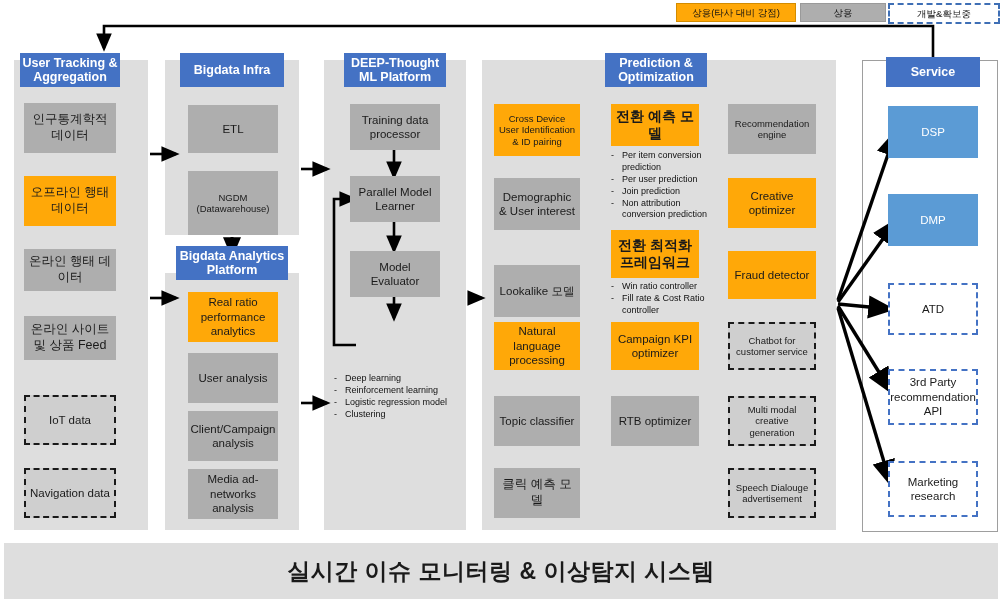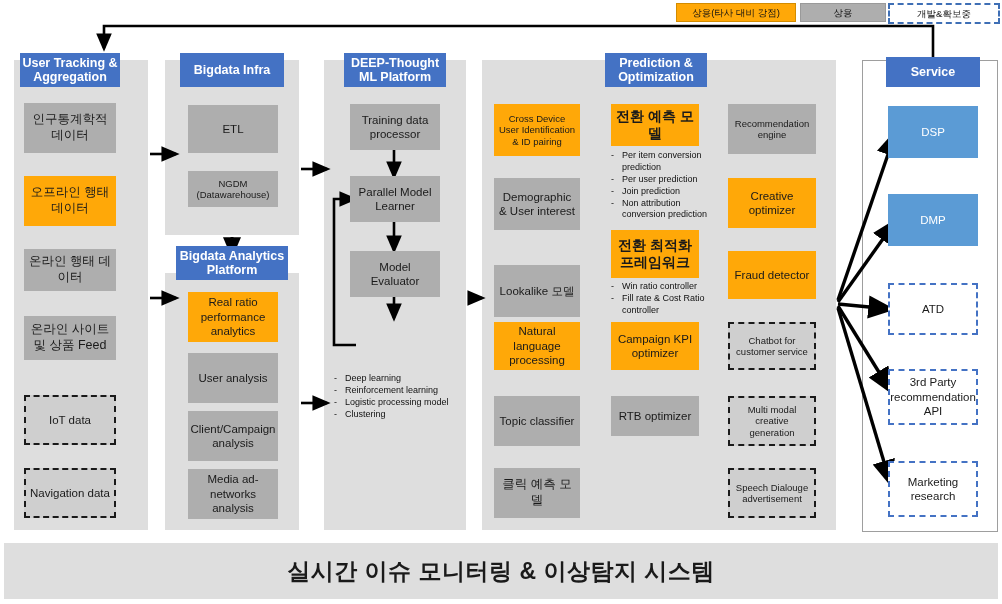--- a/index.html
+++ b/index.html
@@ -126,21 +126,21 @@
   <div class="node dashgray" style="left:24px;top:468px;width:92px;height:50px;">
     <span>Navigation data</span>
   </div>
 
   <div class="hdr" style="left:180px;top:53px;width:104px;height:34px;">
     <span>Bigdata Infra</span>
   </div>
   <div class="node gray" style="left:188px;top:105px;width:90px;height:48px;">
     <span>ETL</span>
   </div>
-  <div class="node gray small" style="left:188px;top:171px;width:90px;height:36px;">
+  <div class="node gray small" style="left:188px;top:171px;width:90px;height:64px;">
     <span>NGDM (Datawarehouse)</span>
   </div>
 
   <div class="hdr" style="left:176px;top:246px;width:112px;height:34px;">
     <span>Bigdata Analytics Platform</span>
   </div>
   <div class="node orange" style="left:188px;top:292px;width:90px;height:50px;">
     <span>Real ratio performance analytics</span>
   </div>
   <div class="node gray" style="left:188px;top:353px;width:90px;height:50px;">
@@ -169,21 +169,21 @@
     <div>
         <span class="dash">-</span>
         <span class="txt">Deep learning</span>
       </div>
     <div>
         <span class="dash">-</span>
         <span class="txt">Reinforcement learning</span>
       </div>
     <div>
         <span class="dash">-</span>
-        <span class="txt">Logistic processing model</span>
+        <span class="txt">Logistic regression model</span>
       </div>
     <div>
         <span class="dash">-</span>
         <span class="txt">Clustering</span>
       </div>
   </div>
 
   <div class="hdr" style="left:605px;top:53px;width:102px;height:34px;">
     <span>Prediction &amp; Optimization</span>
   </div>
@@ -237,21 +237,21 @@
         <span class="txt">Win ratio controller</span>
       </div>
     <div>
         <span class="dash">-</span>
         <span class="txt">Fill rate &amp; Cost Ratio controller</span>
       </div>
   </div>
   <div class="node orange" style="left:611px;top:322px;width:88px;height:48px;">
     <span>Campaign KPI optimizer</span>
   </div>
-  <div class="node gray" style="left:611px;top:396px;width:88px;height:40px;justify-content:center;">
+  <div class="node gray" style="left:611px;top:396px;width:88px;height:50px;justify-content:center;">
     <span>RTB optimizer</span>
   </div>
 
   <div class="node gray small" style="left:728px;top:104px;width:88px;height:50px;">
     <span>Recommendation engine</span>
   </div>
   <div class="node orange" style="left:728px;top:178px;width:88px;height:50px;">
     <span>Creative optimizer</span>
   </div>
   <div class="node orange" style="left:728px;top:251px;width:88px;height:48px;">

